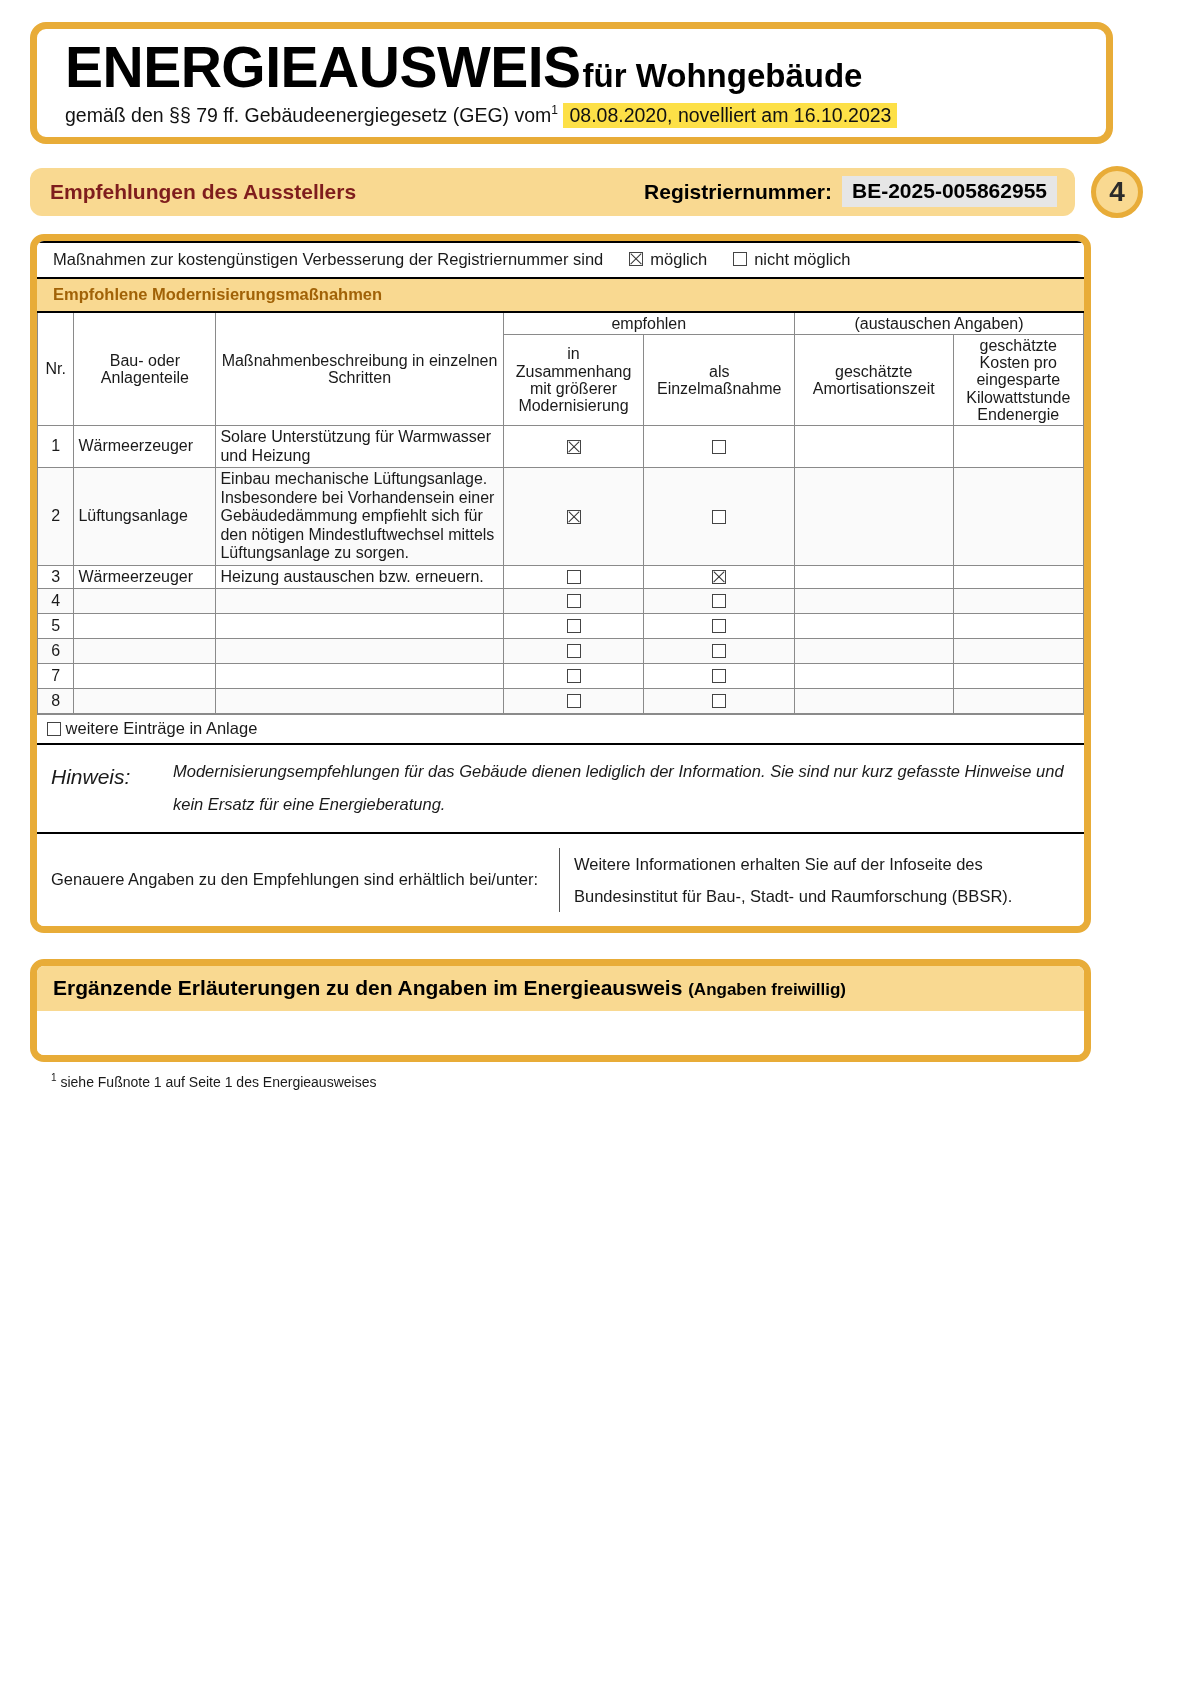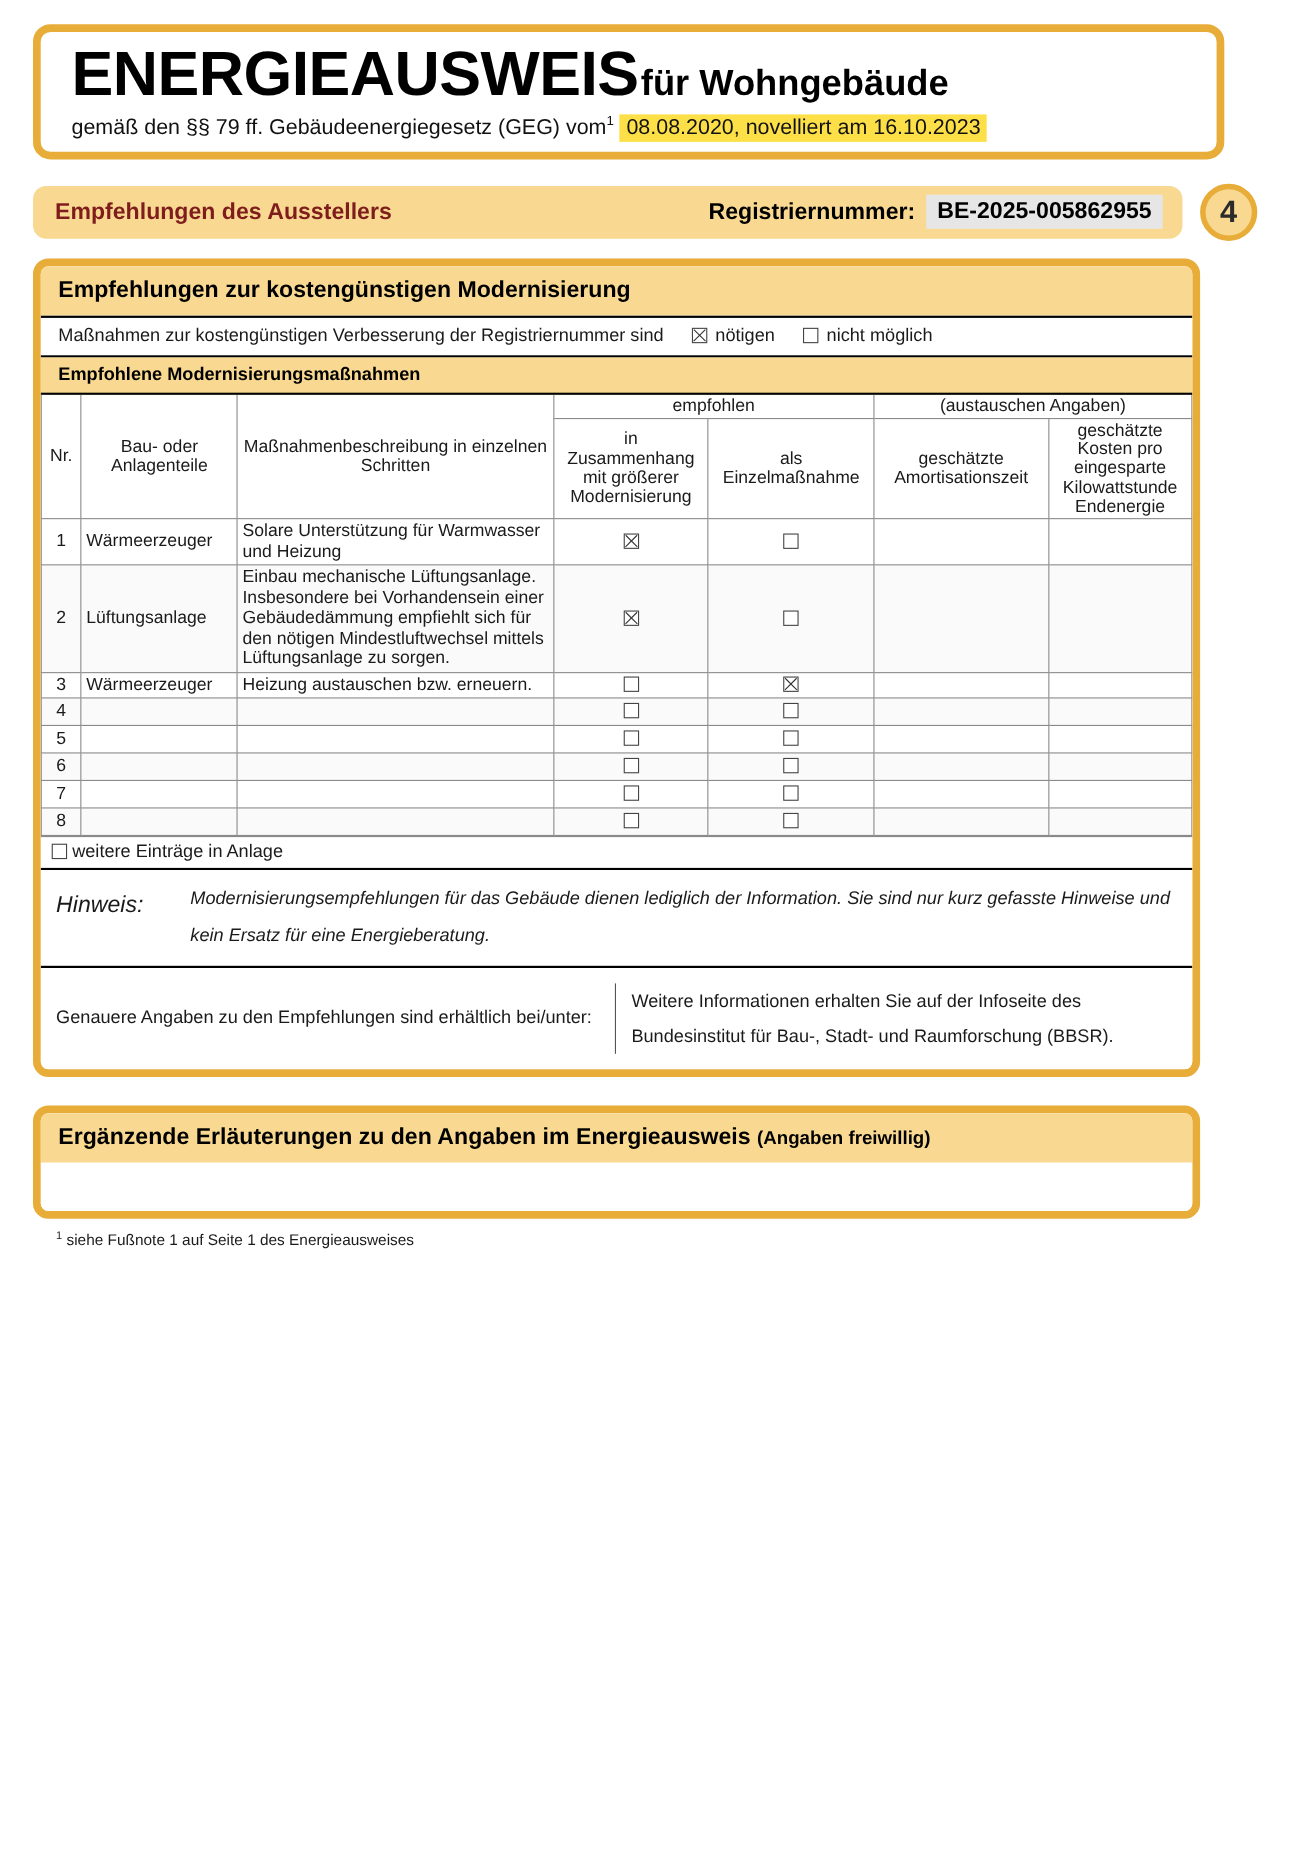--- a/index.html
+++ b/index.html
@@ -157,21 +157,21 @@
     background: #fff;
   }
   .possible-row .spacer { width: 12px; }
 
   .subheader {
     background: #f9d991;
     border-bottom: 2px solid #000;
     padding: 6px 16px 7px 16px;
     font-size: 16.5px;
     font-weight: bold;
-    color: #000000;
+    color: #a16207;
   }
 
   
   .cb {
     display: inline-block;
     width: 14px;
     height: 14px;
     border: 1.4px solid #444;
     position: relative;
     box-sizing: border-box;
@@ -313,27 +313,26 @@
       <span class="reg-right">
         <span class="reg-label">Registriernummer:</span>
         <span class="reg-value">BE-2025-005862955</span>
       </span>
     </div>
     <div class="page-badge">4</div>
   </div>
 
   <div class="card">
 
-    <div class="card-header">Empfehlungen zur kostengünstigen Modernisierung</div>
 
     <div class="possible-row">
       <span>Maßnahmen zur kostengünstigen Verbesserung der Registriernummer sind</span>
       <span class="spacer"></span>
       <span class="cb checked"></span>
-      <span>nötigen</span>
+      <span>möglich</span>
       <span class="spacer"></span>
       <span class="cb"></span>
       <span>nicht möglich</span>
     </div>
 
     <div class="subheader">Empfohlene Modernisierungsmaßnahmen</div>
 
     <table class="measures">
       <thead>
         <tr>

